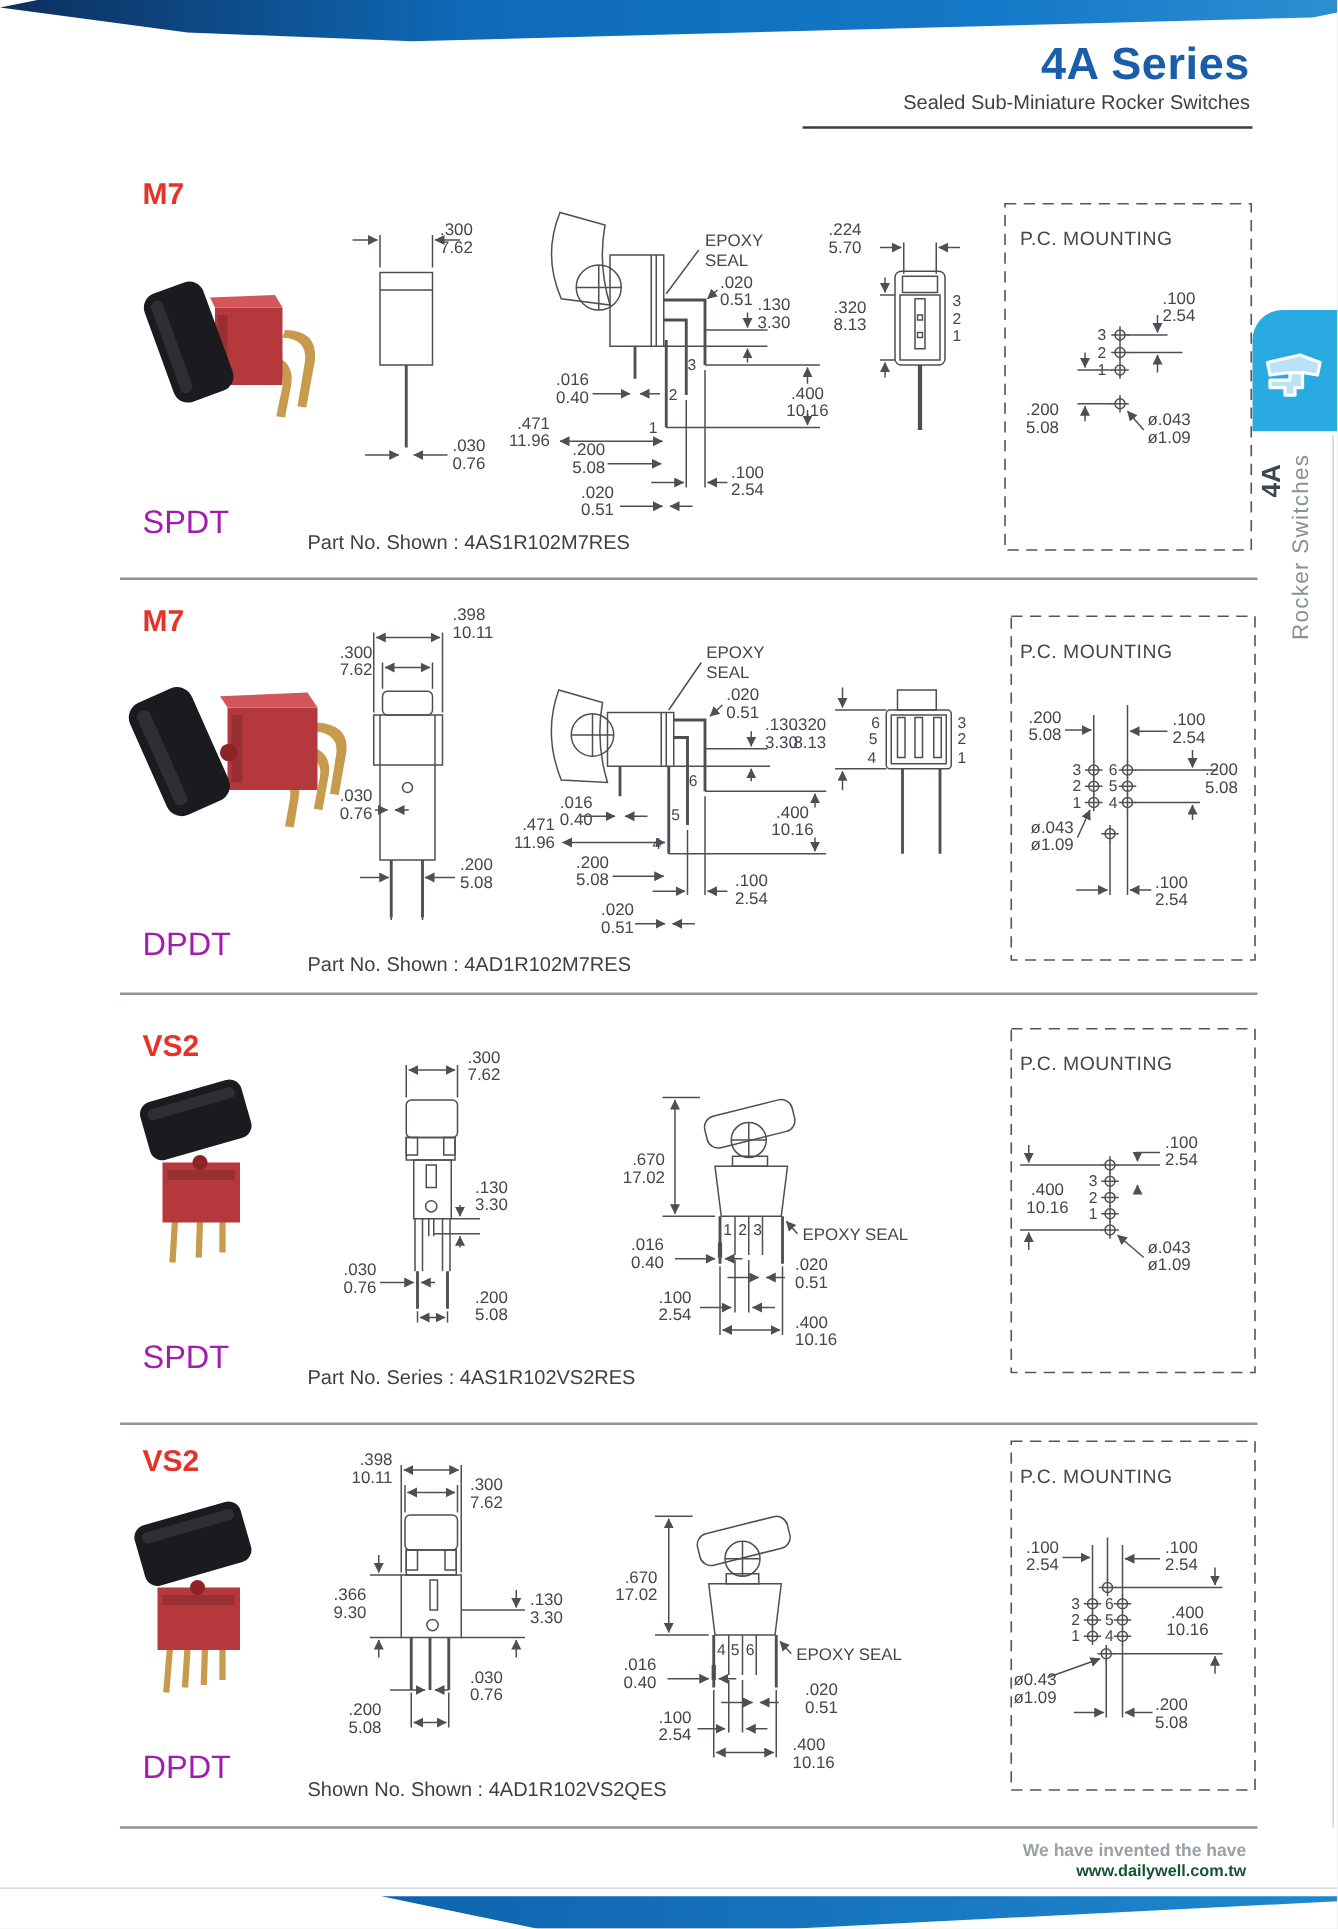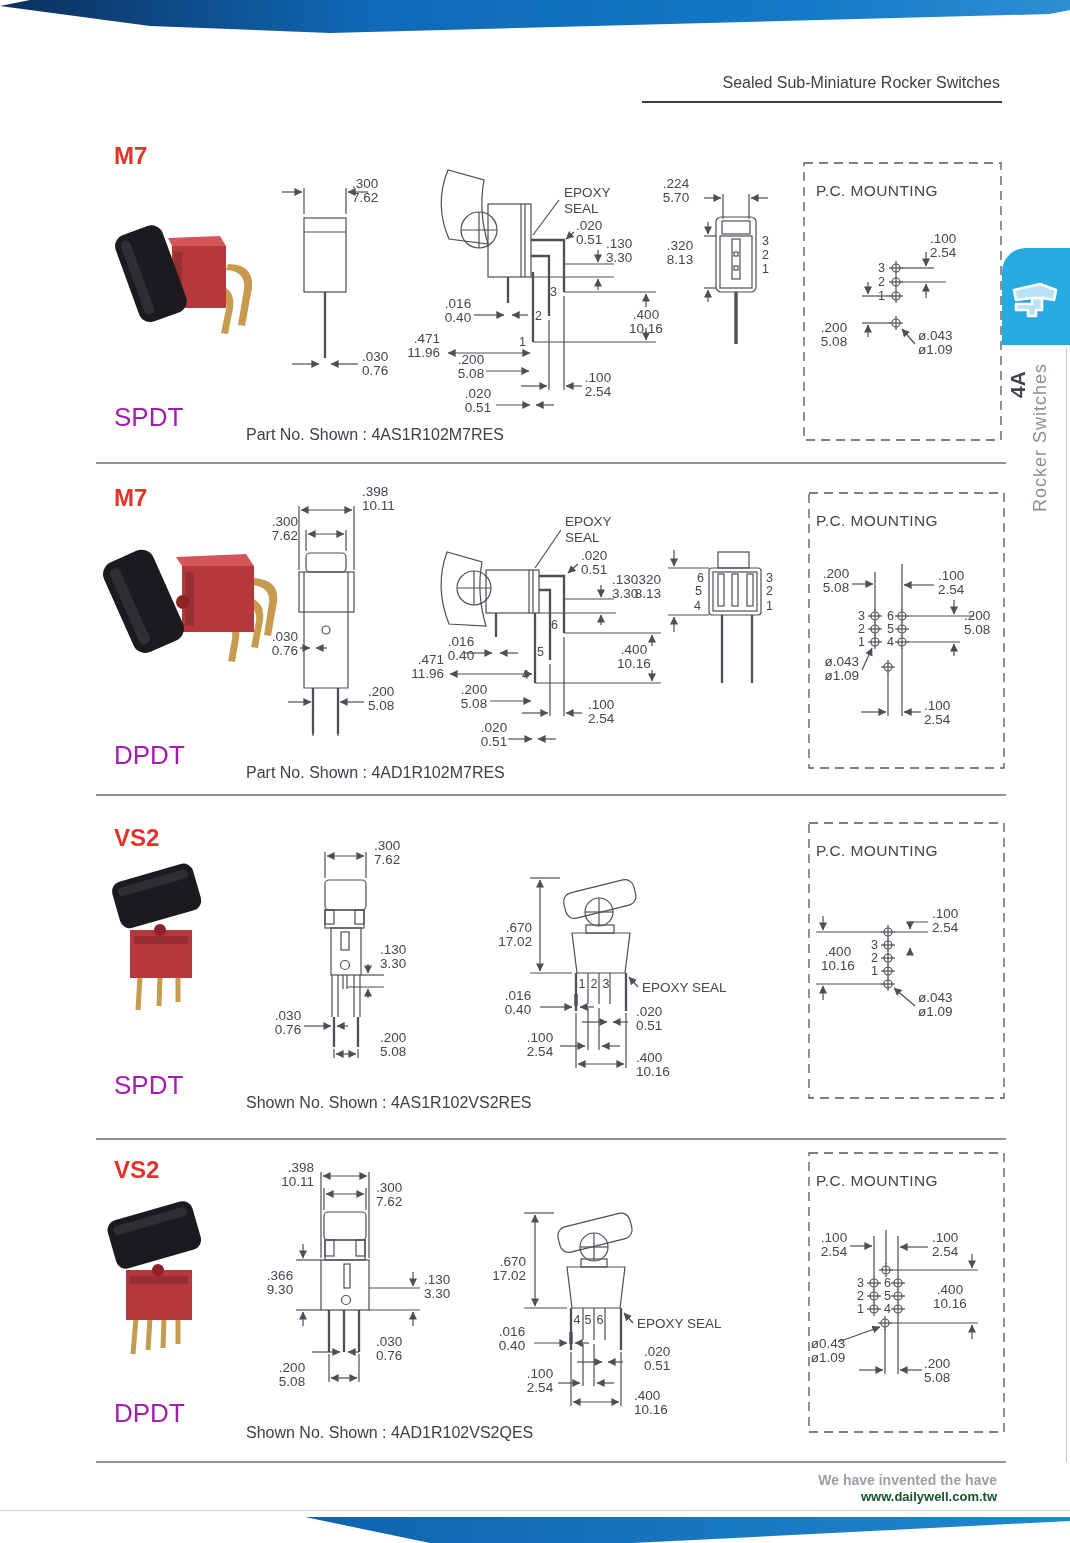--- a/index.html
+++ b/index.html
@@ -59,20 +59,21 @@
         <stop offset="0.75" stop-color="#1479c8"></stop>
           <stop offset="1" stop-color="#2e8ed2"></stop>
       </linearGradient>
       <linearGradient id="fg" x1="0" y1="0" x2="1" y2="0">
         <stop offset="0" stop-color="#0f63ad"></stop>
           <stop offset="1" stop-color="#1e88d0"></stop>
       </linearGradient>
     </defs>
     <polygon points="0,6 30,0 1070,0 1070,10 1050,14 330,33 150,26" fill="url(#hg)"></polygon>
   </svg>
+  <div class="hdr-title">4A Series</div>
   <div class="hdr-sub">Sealed Sub-Miniature Rocker Switches</div>
   <div class="hdr-rule"></div>
 
   <div class="tab">
     <svg width="68" height="97" viewBox="0 0 68 97">
       <g fill="#b9e2f6" stroke="#ffffff" stroke-width="2.6" stroke-linejoin="round">
         <path d="M14,56 L30,56 L30,50 L40,50 L40,62 L34,62 L34,68 L26,68 L26,62 L14,62 Z"></path>
         <path d="M12,42 L38,36 L54,42 L52,52 L40,50 L30,50 L14,52 Z"></path>
       </g>
     </svg>
@@ -425,21 +426,21 @@
         <line class="ln" x1="845" y1="248" x2="870" y2="248" marker-end="url(#ah)"></line>
         <line class="ln" x1="905" y1="248" x2="888" y2="248" marker-end="url(#ah)"></line>
       </g>
     </svg>
     <div class="divider" style="top:330px;"></div>
   </div>
 
   <div class="sec" style="top:796px;height:344px;">
     <div class="model" style="left:98px;top:28px;">VS2</div>
     <div class="ptype" style="left:98px;top:274px;">SPDT</div>
-    <div class="partno" style="left:230px;top:298px;">Shown No. Shown : 4AS1R102VS2RES</div>
+    <div class="partno" style="left:230px;top:298px;">Part No. Series : 4AS1R102VS2RES</div>
 
     <svg width="1070" height="344" viewBox="0 0 1070 344">
 
       <g>
         <g transform="translate(92,82)">
           <line x1="32" y1="98" x2="30" y2="132" stroke="#c79b4e" stroke-width="5"></line>
           <line x1="52" y1="98" x2="51" y2="128" stroke="#c79b4e" stroke-width="5"></line>
           <line x1="70" y1="98" x2="70" y2="124" stroke="#c79b4e" stroke-width="5"></line>
           <rect x="22" y="52" width="62" height="48" fill="#b5383c"></rect>
           <rect x="26" y="58" width="54" height="8" fill="#982f33"></rect>

